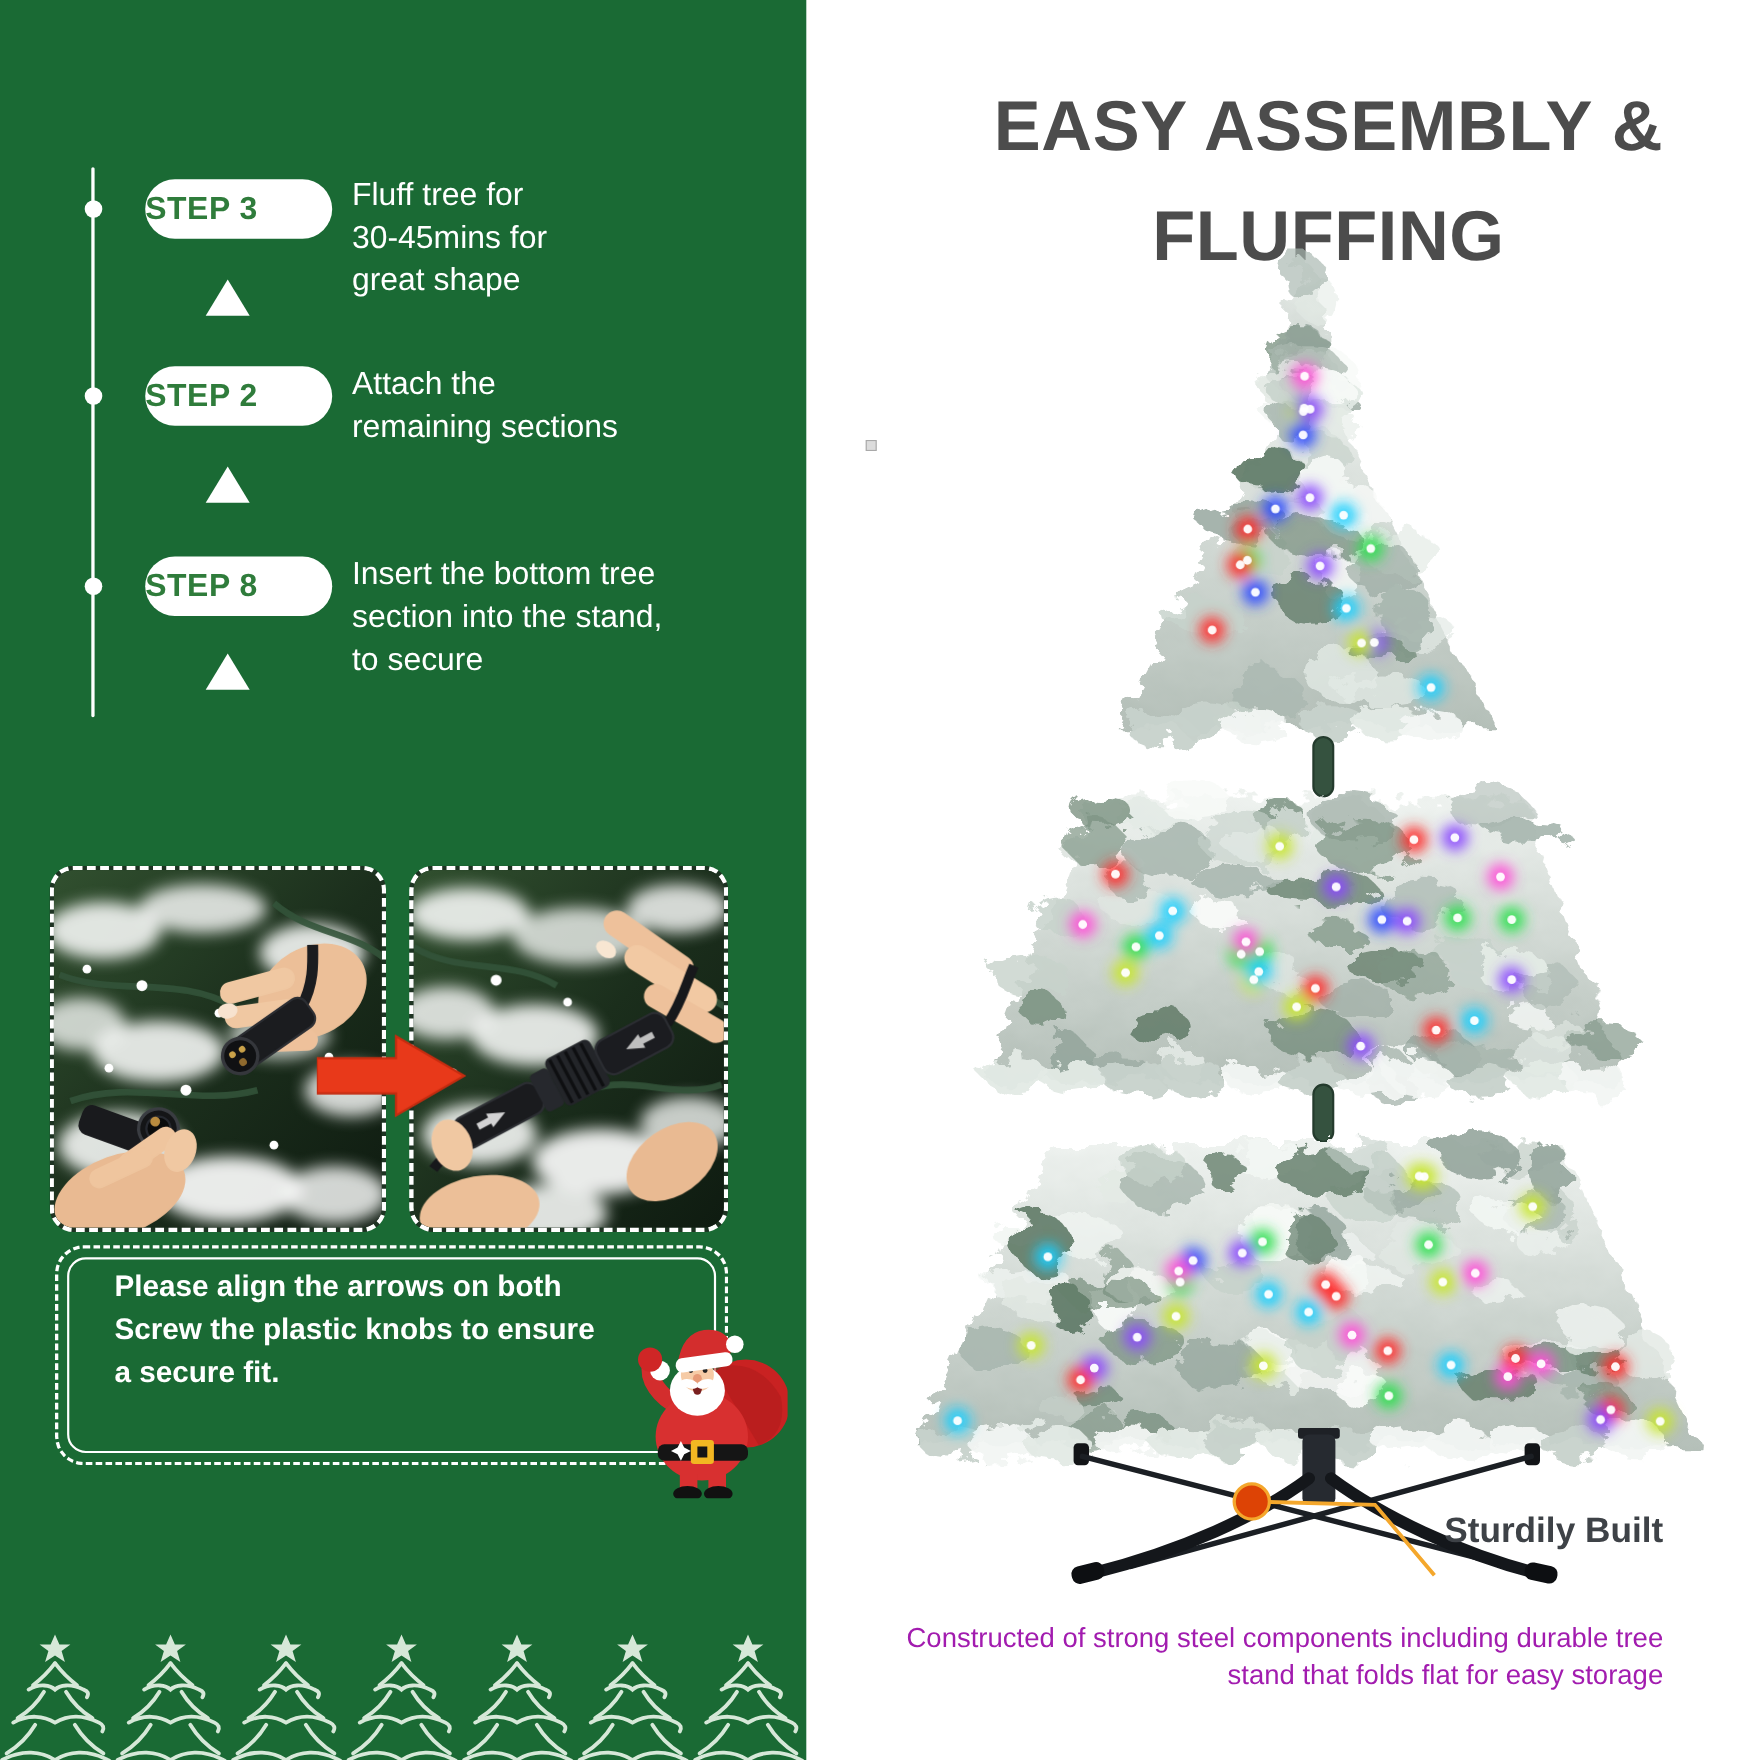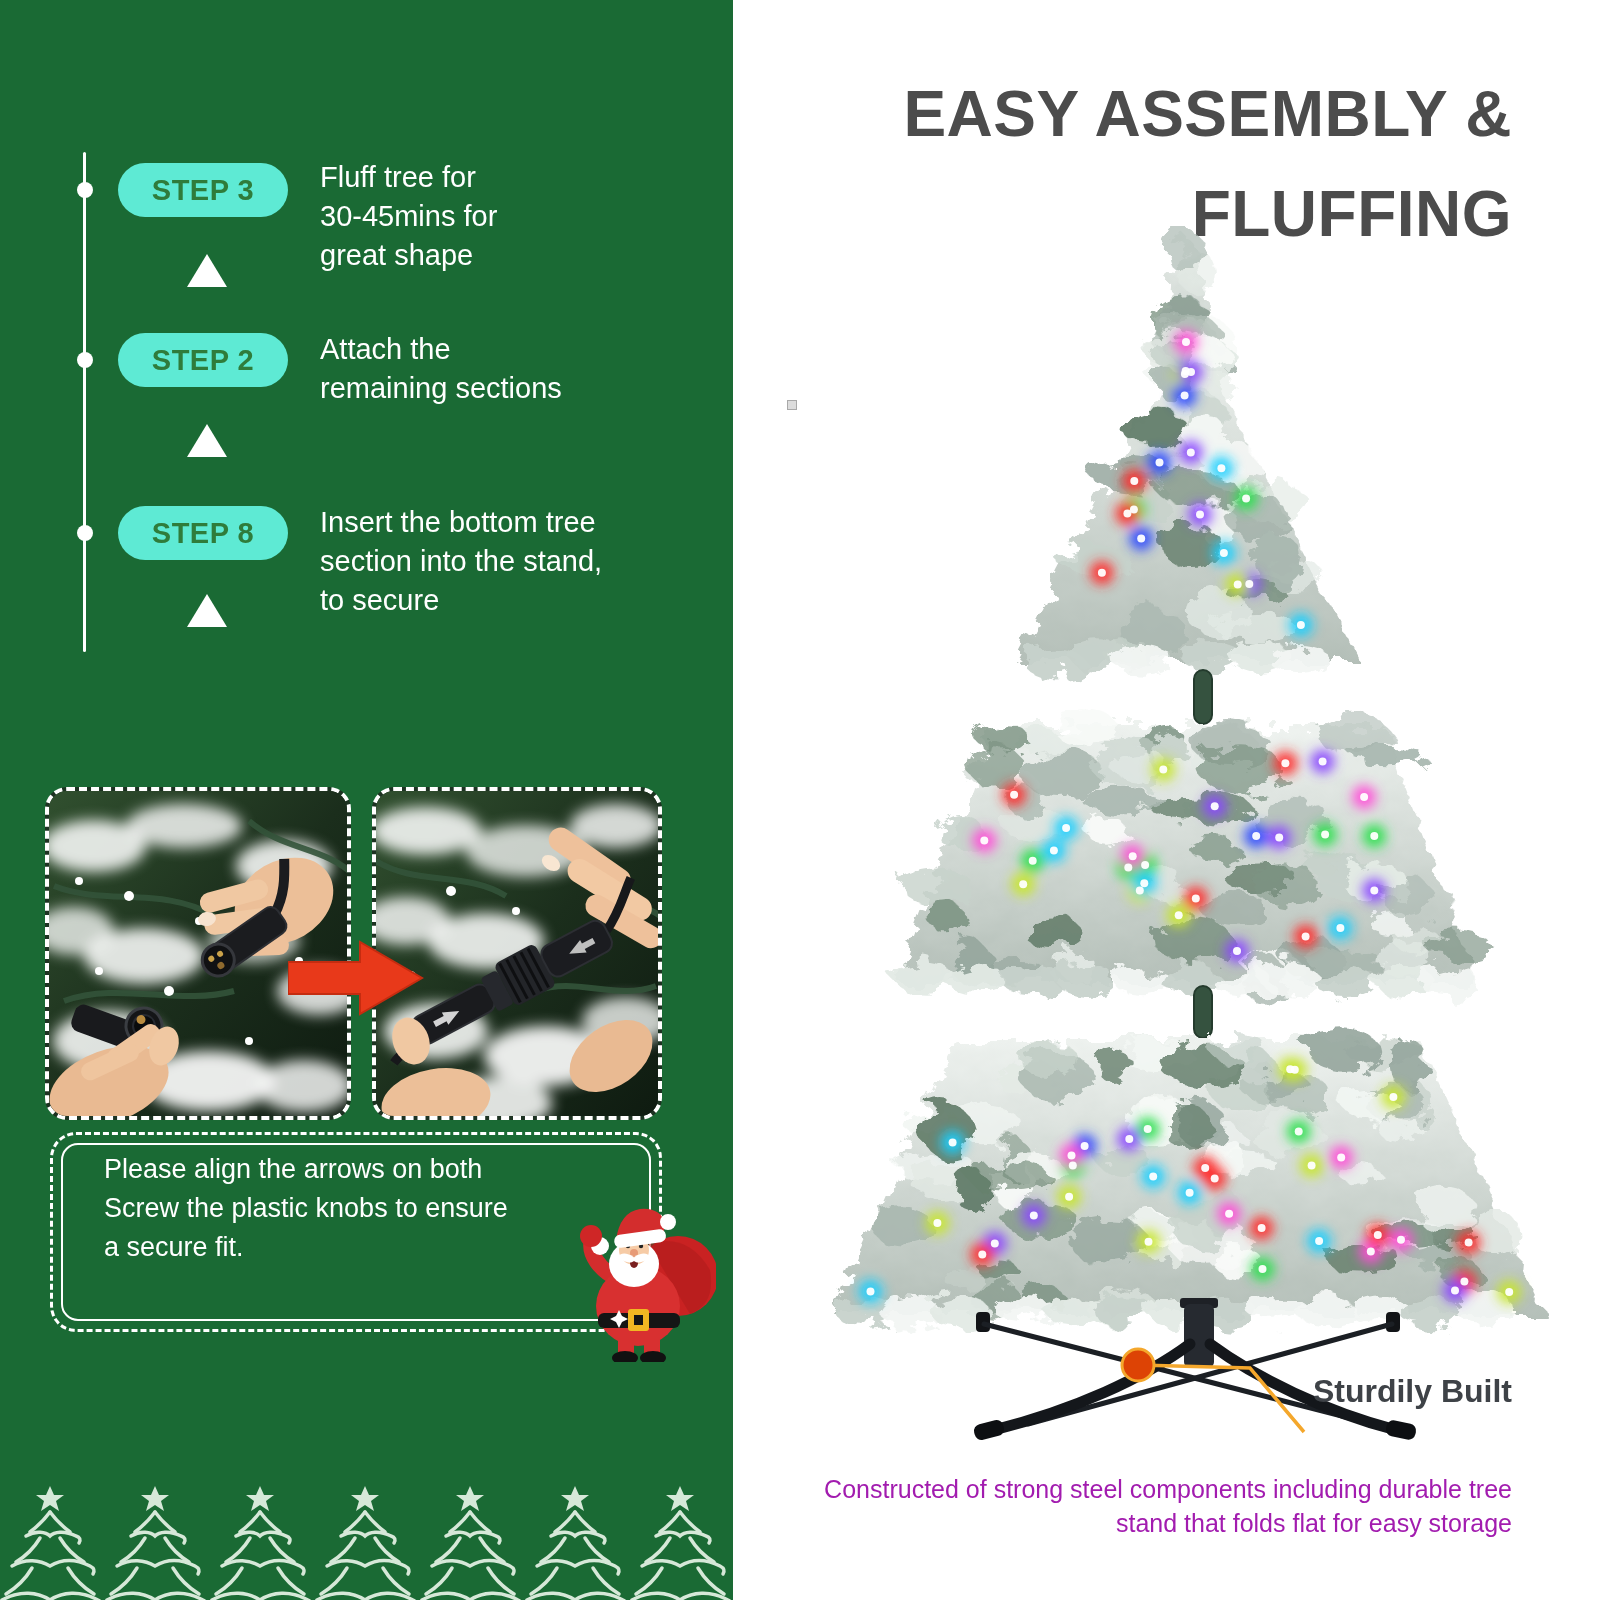--- a/index.html
+++ b/index.html
@@ -3,39 +3,39 @@
 <meta charset="utf-8">
 <style>
   html,body{margin:0;padding:0;background:#fff;}
   #page{position:relative;width:1600px;height:1600px;overflow:hidden;background:#fff;
         font-family:"Liberation Sans",sans-serif;}
   .abs{position:absolute;}
   
   #left-panel{left:0;top:0;width:733px;height:1600px;background:#1a6a34;}
   #vline{left:83px;top:152px;width:3px;height:500px;background:#fff;border-radius:2px;}
   .tdot{width:16px;height:16px;border-radius:50%;background:#fff;left:77px;}
-  .pill{left:118px;width:170px;height:54px;background:#5eead4;border-radius:27px;
-        display:flex;align-items:center;justify-content:center;
+  .pill{left:132px;width:170px;height:54px;background:#ffffff;border-radius:27px;
+        display:flex;align-items:center;
         color:#2f7c3b;font-weight:bold;font-size:29px;letter-spacing:.5px;}
   .tri{width:0;height:0;border-left:20px solid transparent;border-right:20px solid transparent;
        border-bottom:33px solid #fff;left:187px;}
   .stepdesc{left:320px;width:405px;color:#fff;font-weight:normal;font-size:29px;line-height:39px;}
   .line{display:block;}
   .photo{top:787px;height:333px;border:4px dashed #fff;border-radius:22px;overflow:hidden;
          background:#1d3322;box-sizing:border-box;}
   #photo-left{left:45px;width:306px;}
   #photo-right{left:372px;width:290px;}
   #red-arrow{left:288px;top:938px;width:136px;height:80px;z-index:5;}
   #note-box{left:50px;top:1132px;width:612px;height:200px;border:3px dashed #fff;border-radius:26px;box-sizing:border-box;}
   #note-inner{position:absolute;left:8px;top:8px;right:8px;bottom:8px;border:2px solid #fff;border-radius:17px;}
-  #note-text{left:104px;top:1150px;width:520px;color:#fff;font-weight:normal;font-size:27px;line-height:39px;}
+  #note-text{left:104px;top:1150px;width:520px;color:#fff;font-weight:bold;font-size:27px;line-height:39px;}
   #santa{left:578px;top:1184px;width:138px;height:178px;z-index:6;}
   #tree-pattern{left:0;top:1482px;width:733px;height:150px;}
   
-  #main-title{right:88px;top:64px;text-align:right;color:#4c4c4c;font-weight:bold;
+  #main-title{right:88px;top:64px;text-align:center;color:#4c4c4c;font-weight:bold;
               font-size:64px;line-height:100px;letter-spacing:.5px;white-space:nowrap;}
   #artifact{left:787px;top:400px;width:10px;height:10px;background:#dcdcdc;border:1px solid #a9a9a9;box-sizing:border-box;}
   #tree-svg{left:788px;top:226px;width:782px;height:1250px;}
   #callout-title{right:88px;top:1373px;font-size:32px;font-weight:bold;color:#3e4247;}
   #callout-caption{right:88px;top:1472px;text-align:right;font-size:25px;line-height:34px;color:#a21caf;}
 </style>
 </head>
 <body>
 
 <div id="page">

